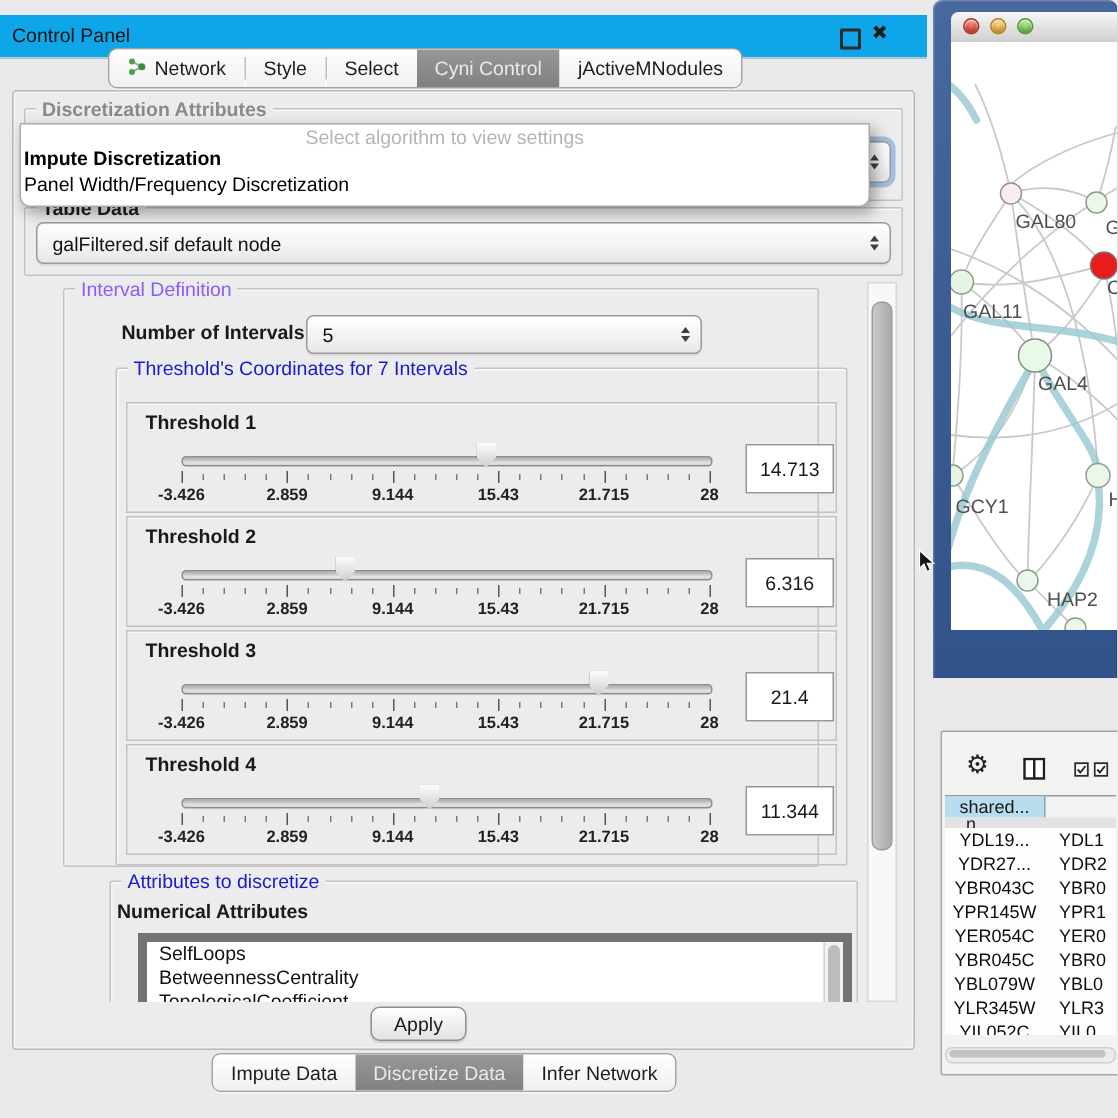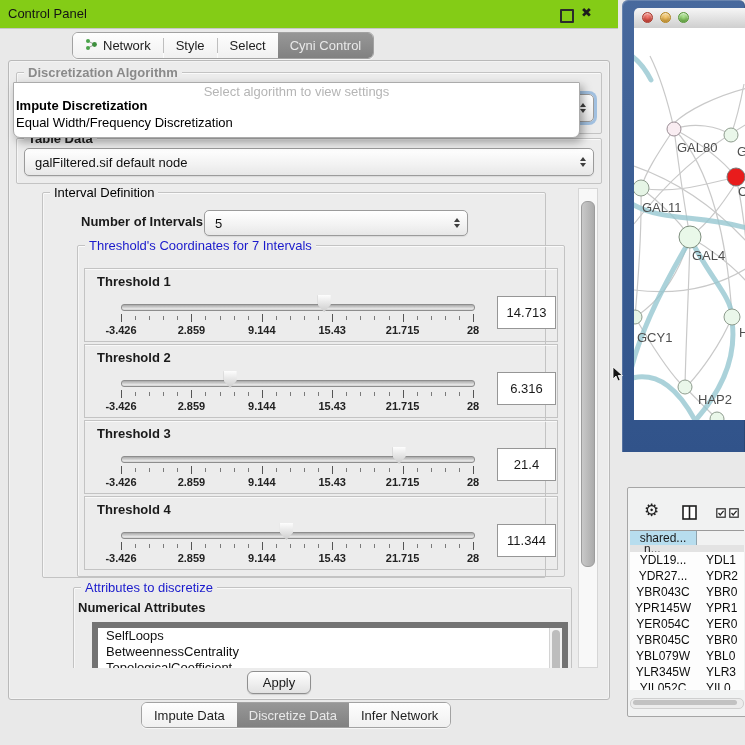--- a/index.html
+++ b/index.html
@@ -2,21 +2,21 @@
 <html><head>
 <meta charset="utf-8">
 <style>
   html,body{margin:0;padding:0;background:#e9e9e9;}
   #app{position:relative;width:745px;height:745px;overflow:hidden;
        font-family:"Liberation Sans",sans-serif;font-size:13px;color:#1a1a1a;
        background:#e9e9e9;}
   .abs{position:absolute;}
 
   
-  #cp-titlebar{left:0;top:0;width:618px;height:28px;background:#84cc16;
+  #cp-titlebar{left:0;top:10px;width:618px;height:28px;background:#0ea5e9;
     border-bottom:1px solid #c6c6c6;padding-left:48px;}
   #cp-title{left:8px;top:6px;font-size:13px;color:#141414;}
   #float-icon{left:560px;top:9px;width:10px;height:10px;border:2px solid #2b2b2b;border-radius:1px;}
   #close-icon{left:581px;top:5px;font-family:"DejaVu Sans",sans-serif;font-size:13px;font-weight:700;color:#1c1c1c;}
 
   .tabstrip{display:flex;align-items:stretch;background:#fcfcfc;border:1px solid #a2a2a2;
     border-radius:6px;overflow:hidden;box-shadow:0 1px 0 rgba(255,255,255,.6);}
   .tab{display:flex;align-items:center;gap:5px;padding:0 12px;font-size:13px;color:#1d1d1d;
     background:linear-gradient(#fefefe,#f0f0f0);white-space:nowrap;}
   .tab.selected{background:linear-gradient(#979797,#818181);color:#e9e9e9;}
@@ -53,21 +53,21 @@
     color:#b5b5b5;font-size:13px;}
   .popup-item{position:absolute;left:2px;font-size:13px;color:#000;white-space:nowrap;}
   .popup-item.hl{font-weight:700;}
 
   #tabledata-group{left:16px;top:138px;width:584px;height:44px;}
   #tabledata-group .gtitle{color:#1f1f1f;font-weight:700;}
   #tabledata-combo{left:24px;top:148px;width:568px;height:26px;}
 
   #scrollpane{left:16px;top:186px;width:582px;height:482px;overflow:hidden;}
   #interval-group{left:26px;top:6px;width:502px;height:384px;}
-  #interval-group>.gtitle{color:#000000;background:#ececec;}
+  #interval-group>.gtitle{color:#8b5cf6;background:#ececec;}
   #noi-label{left:38px;top:21px;font-weight:700;}
   #noi-combo{left:161px;top:17px;width:262px;height:24px;}
   #thresholds-group{left:34px;top:52px;width:486px;height:330px;}
   #thresholds-group>.gtitle{color:#1a1acc;}
   #attr-group{left:30px;top:394px;width:497px;height:120px;}
   #attr-group>.gtitle{color:#1a1acc;}
   #attr-label{left:4px;top:12px;font-weight:700;}
   #attr-list{left:18px;top:34px;width:464px;height:48px;background:#fff;
     border:6px solid #737373;overflow:hidden;}
   .attr-item{height:16px;line-height:16px;padding-left:8px;font-size:13px;color:#111;}
@@ -170,39 +170,42 @@
       <div class="tab">
         <span>Style</span>
       </div>
       <div class="tab-sep"></div>
       <div class="tab">
         <span>Select</span>
       </div>
       <div class="tab selected">
         <span>Cyni Control</span>
       </div>
+      <div class="tab">
+        <span>jActiveMNodules</span>
+      </div>
     </div>
 
   <div class="abs" id="outer-panel"></div>
 
   <div class="abs group" id="algo-group">
-    <span class="gtitle">Discretization Algorithm</span>
+    <span class="gtitle">Discretization Attributes</span>
   </div>
   <div class="abs combo" id="algo-combo">
     <span class="stepper">
         <i class="up"></i>
         <i class="dn"></i>
       </span>
   </div>
 
   <div class="abs" id="popup">
     <div id="popup-placeholder">Select algorithm to view settings</div>
     <div id="popup-list">
         <div class="popup-item hl" style="top: 15px;">Impute Discretization</div>
-        <div class="popup-item" style="top: 32px;">Equal Width/Frequency Discretization</div>
+        <div class="popup-item" style="top: 32px;">Panel Width/Frequency Discretization</div>
       </div>
   </div>
 
   <div class="abs group" id="tabledata-group">
     <span class="gtitle">Table Data</span>
   </div>
   <div class="abs combo" id="tabledata-combo">
     <span class="cv">galFiltered.sif default node</span>
     <span class="stepper">
         <i class="up"></i>

